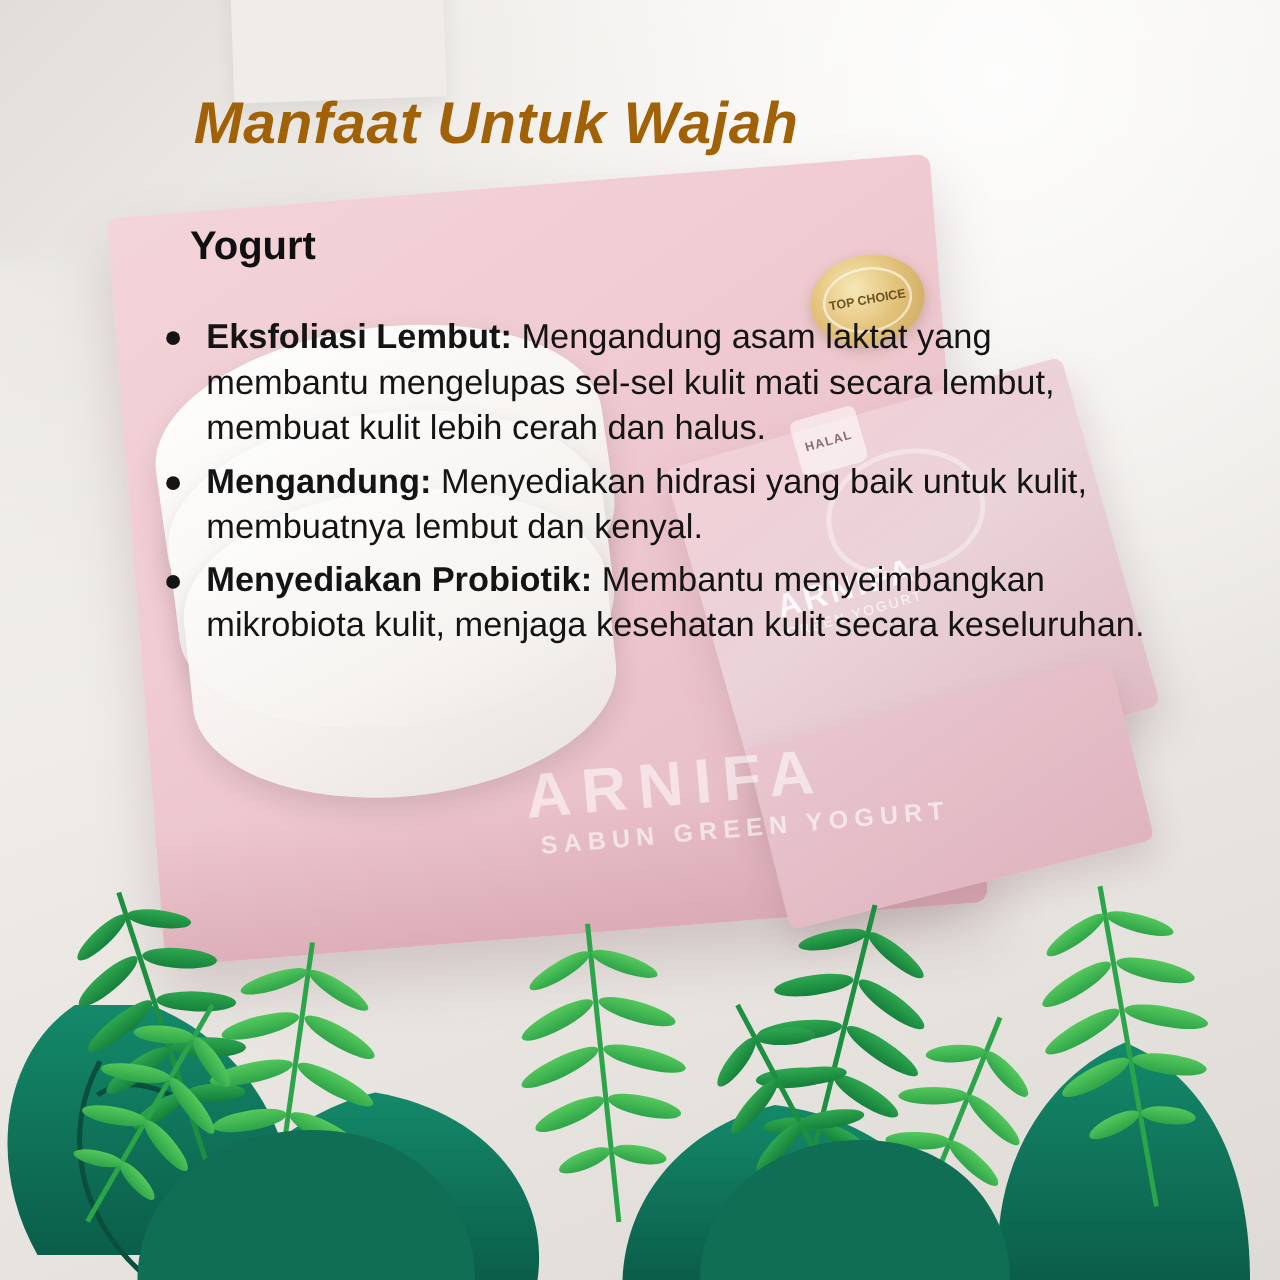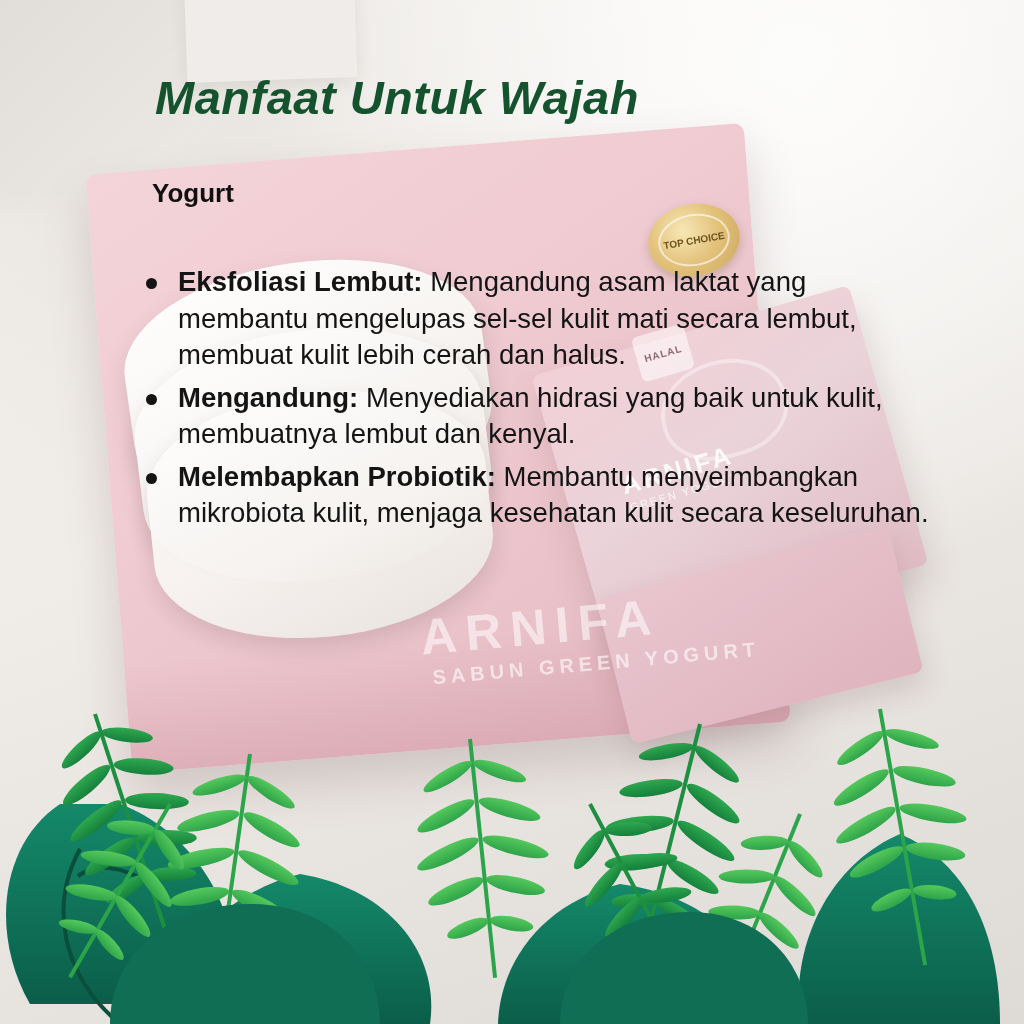--- a/index.html
+++ b/index.html
@@ -217,37 +217,37 @@
     top: 0;
     width: 1024px;
   }
   .title {
     position: absolute;
     left: 155px;
     top: 70px;
     font-size: 47px;
     font-weight: bold;
     font-style: italic;
-    color: #14532d;
+    color: #a16207;
     letter-spacing: 0.5px;
   }
   .subtitle {
     position: absolute;
     left: 152px;
     top: 178px;
-    font-size: 26px;
+    font-size: 32px;
     font-weight: bold;
     color: #101010;
   }
   .bullets {
     position: absolute;
     left: 120px;
     top: 248px;
     width: 800px;
-    margin: 16px;
+    margin: 3px;
     padding: 0;
     list-style: none;
   }
   .bullets li {
     position: relative;
     padding-left: 42px;
     margin-bottom: 6px;
     font-size: 27.5px;
     line-height: 1.33;
     color: #141414;
@@ -448,18 +448,18 @@
       <li>
         <span class="dot"></span>
         <b>Eksfoliasi Lembut:</b><span> Mengandung asam laktat yang membantu mengelupas sel-sel kulit mati secara lembut, membuat kulit lebih cerah dan halus.</span>
       </li>
       <li>
         <span class="dot"></span>
         <b>Mengandung:</b><span> Menyediakan hidrasi yang baik untuk kulit, membuatnya lembut dan kenyal.</span>
       </li>
       <li>
         <span class="dot"></span>
-        <b>Melembapkan Probiotik:</b><span> Membantu menyeimbangkan mikrobiota kulit, menjaga kesehatan kulit secara keseluruhan.</span>
+        <b>Menyediakan Probiotik:</b><span> Membantu menyeimbangkan mikrobiota kulit, menjaga kesehatan kulit secara keseluruhan.</span>
       </li>
     </ul>
   </div>
 
 </div>
 
 </body></html>

